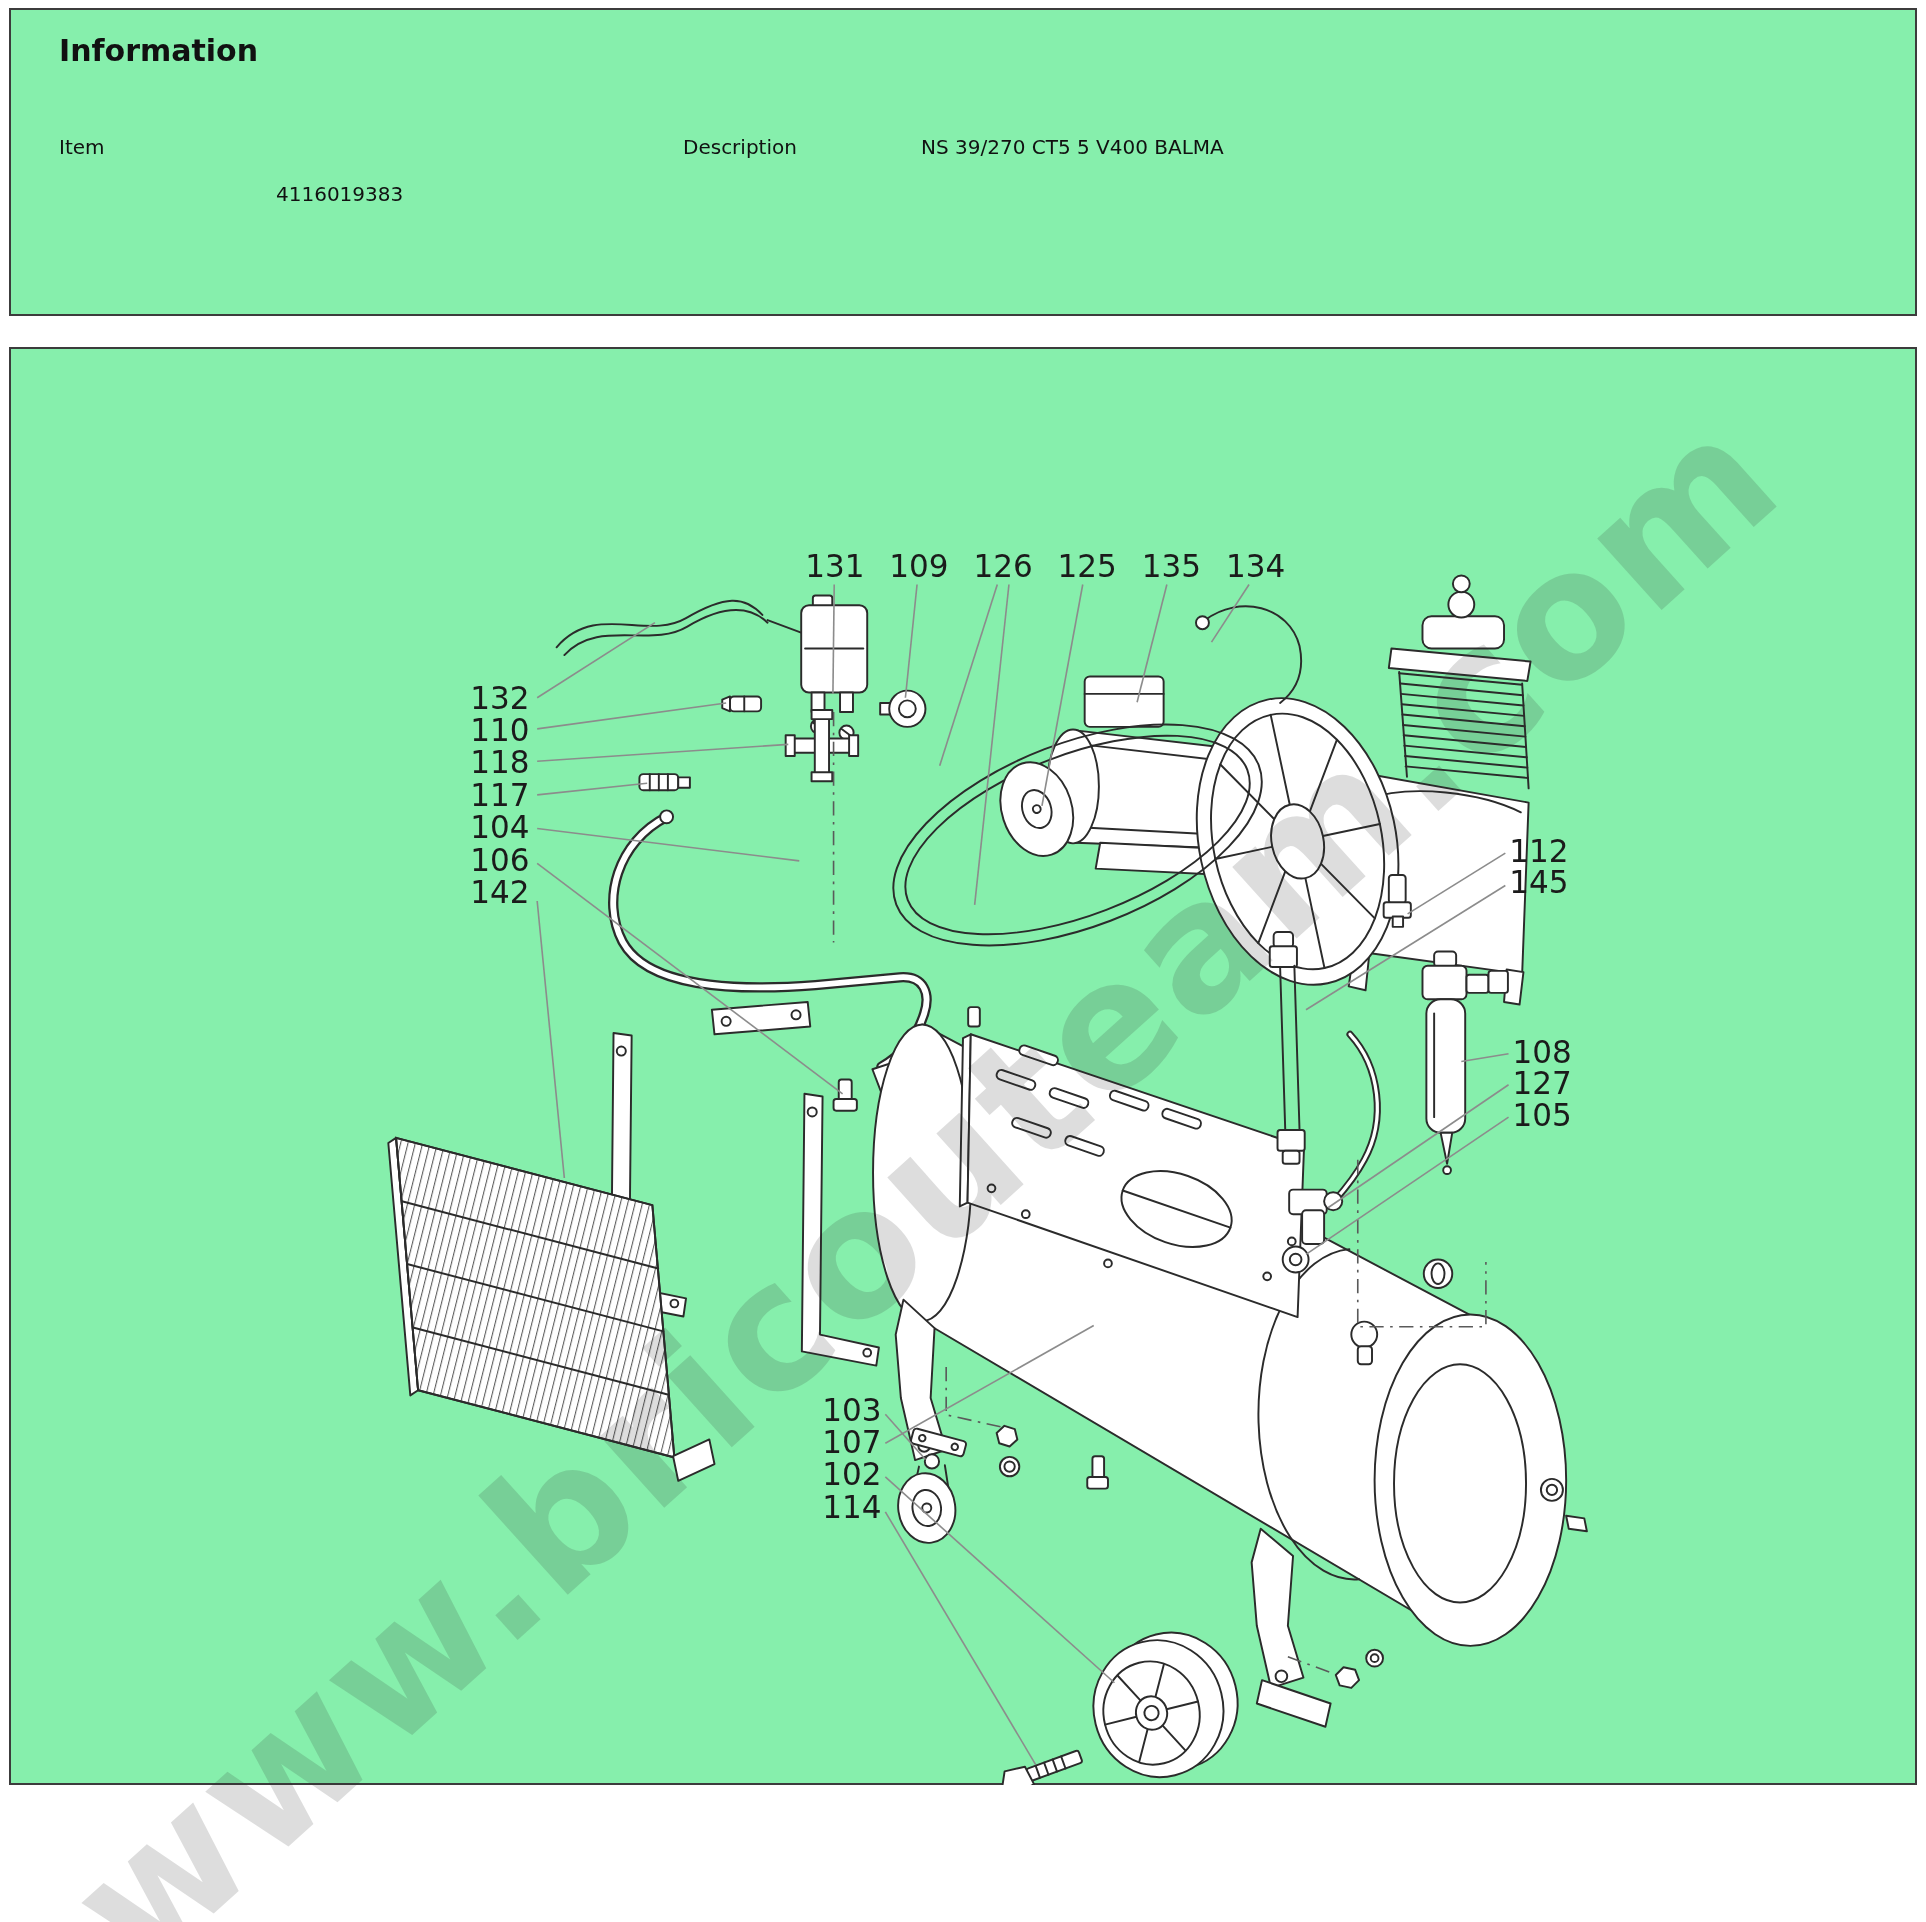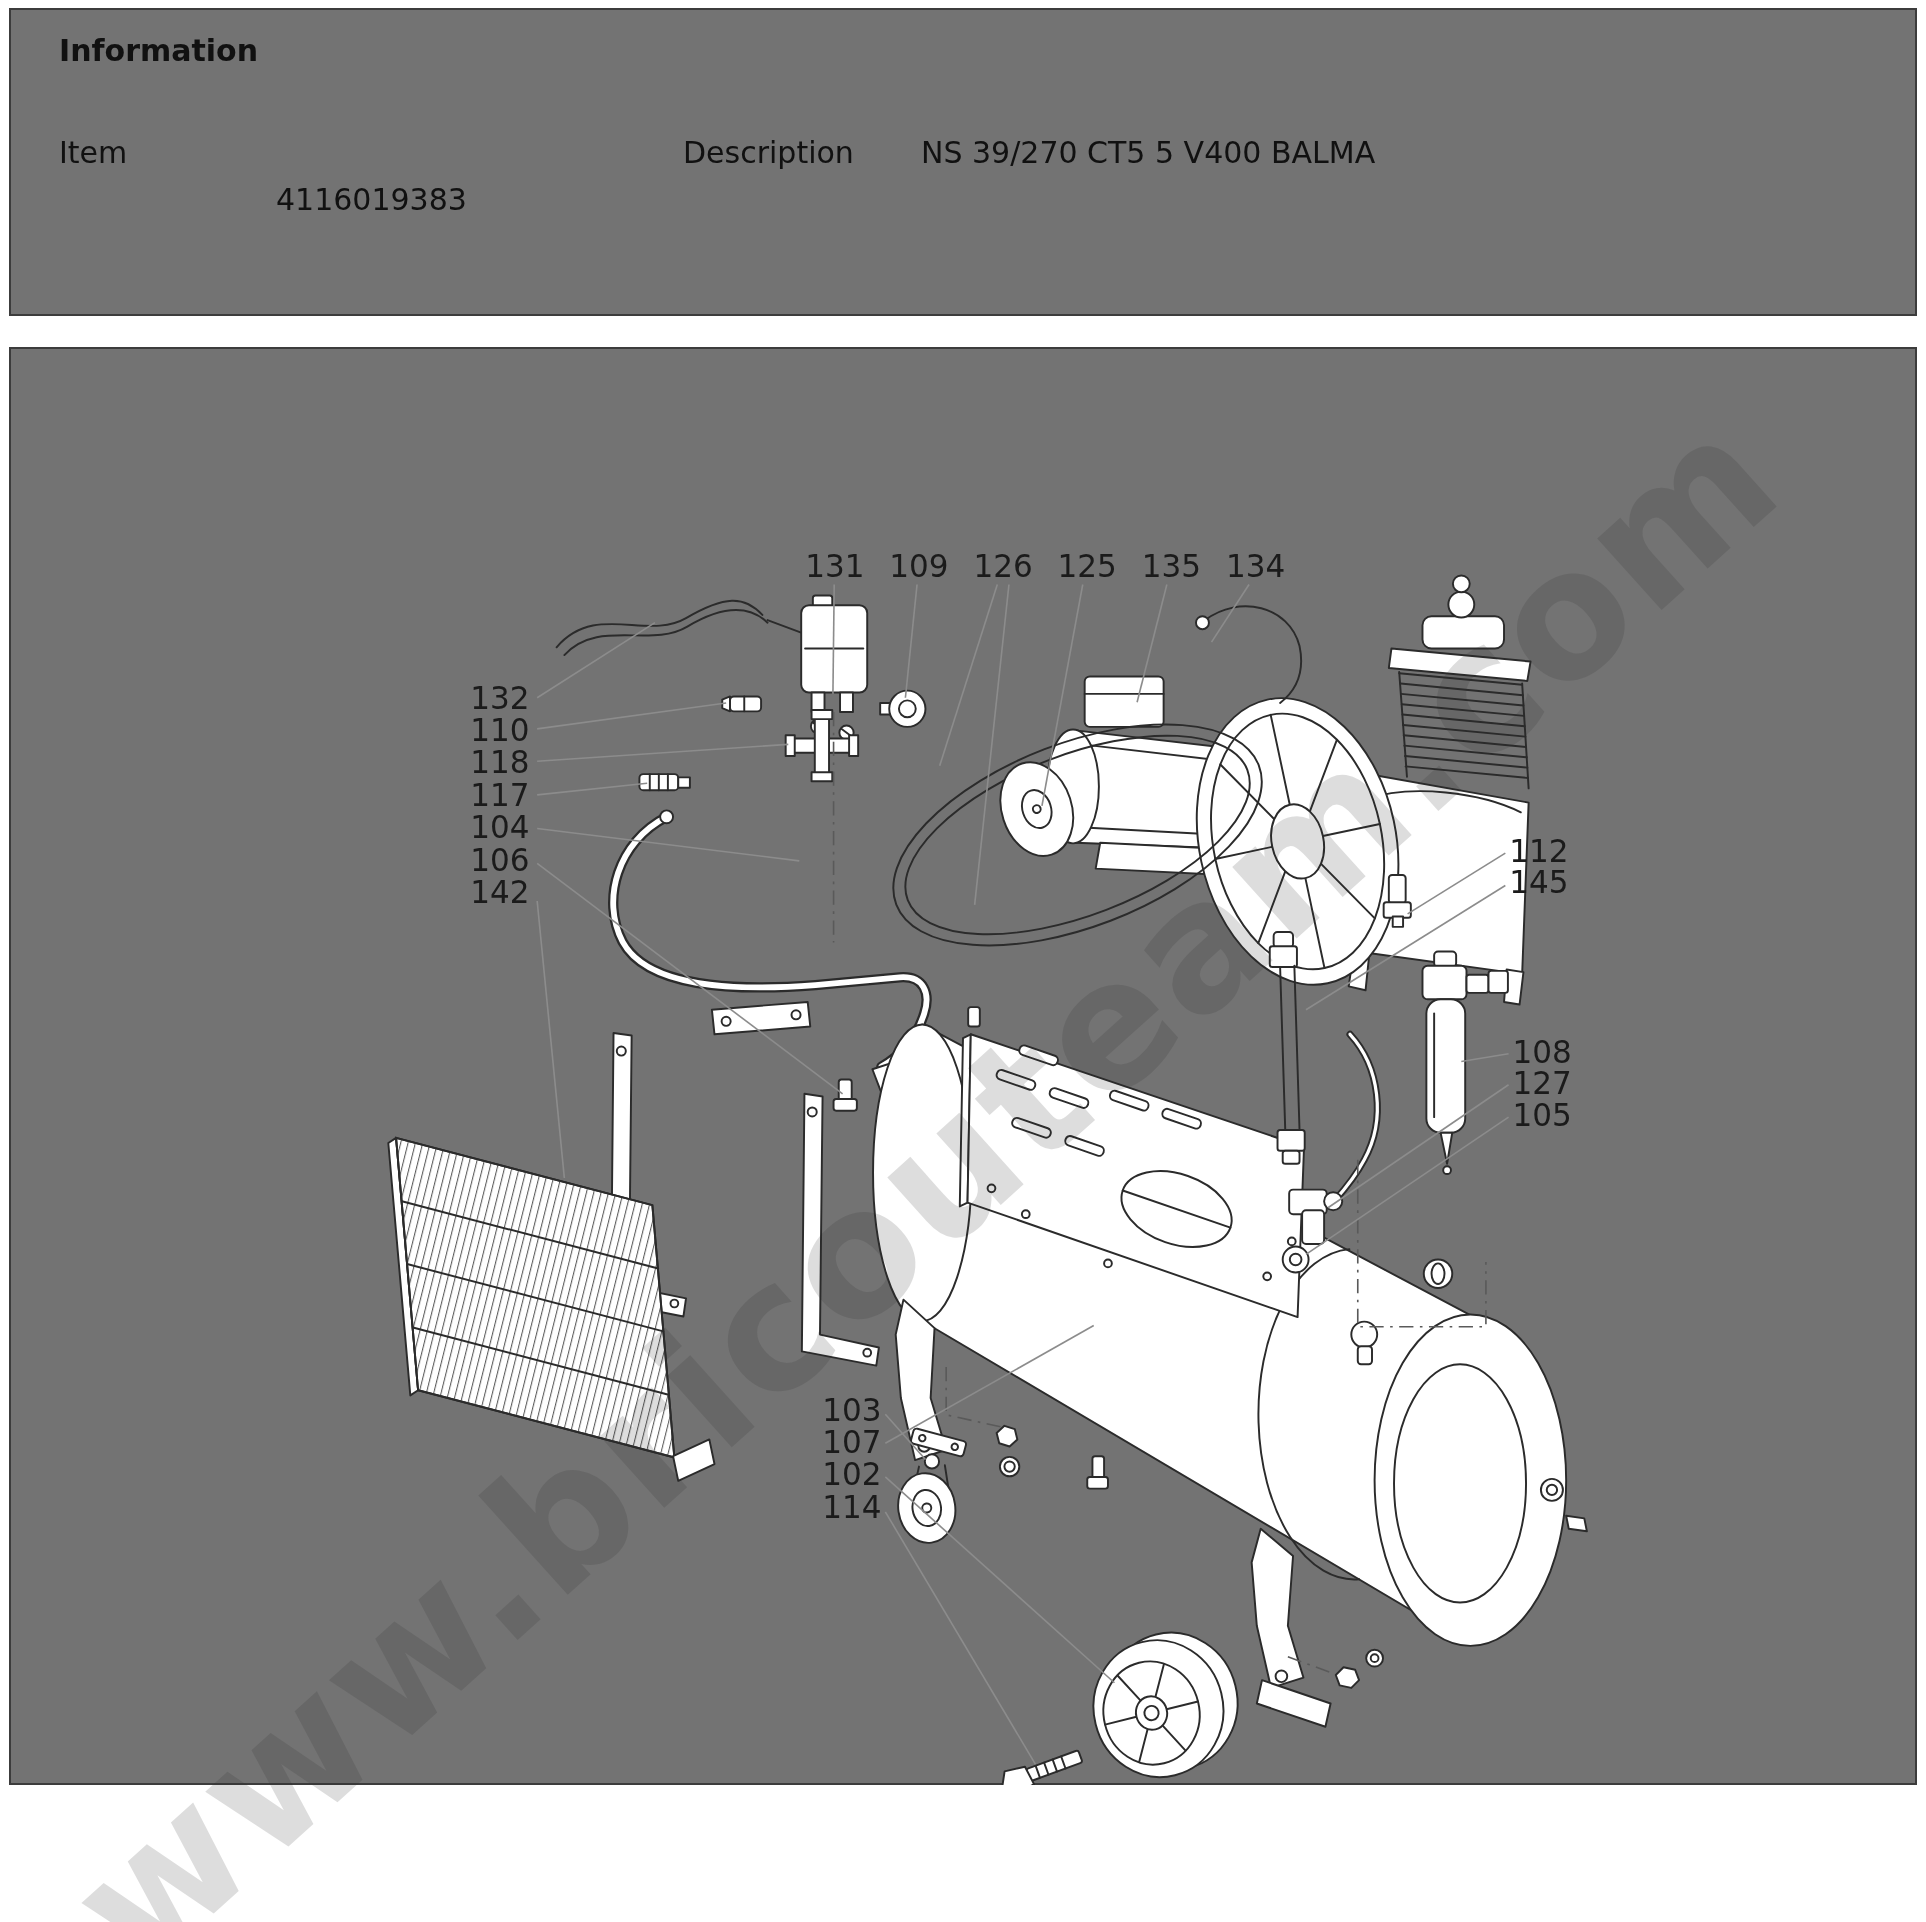--- a/index.html
+++ b/index.html
@@ -1,23 +1,23 @@
 <!DOCTYPE html>
 <html style="font-size:10.4px"><head>
 <meta charset="utf-8">
 <style>
   html,body{margin:0;padding:0;background:#ffffff;}
   body{width:1926px;height:1923px;position:relative;overflow:hidden;
        font-family:"DejaVu Sans","Liberation Sans",sans-serif;color:#111;}
-  .panel{position:absolute;left:9px;width:1908px;background:#737373;
+  .panel{position:absolute;left:9px;width:1908px;background:#86efac;
          border:2.6px solid #3c3c3c;box-sizing:border-box;}
   #info-box{top:7.8px;height:308px;}
   #diagram-box{top:347px;height:1438px;}
   .info-title{position:absolute;left:48px;top:23px;font-size:30px;font-weight:bold;}
-  .info-row{position:absolute;left:0;top:125px;width:100%;height:39px;font-size:30px;text-decoration:underline;}
+  .info-row{position:absolute;left:0;top:125px;width:100%;height:39px;font-size:20px;text-decoration:underline;}
   .info-row span{position:absolute;white-space:nowrap;}
   #item-label{left:48px;}
   #item-value{left:265px;margin-top:47px;}
   #desc-label{left:672px;}
   #desc-value{left:910px;text-align:right;}
   #diagram-svg{position:absolute;left:9px;top:347px;z-index:2;}
   #watermark{position:absolute;left:-246px;top:1069px;width:2343px;height:246px;
              line-height:246px;text-align:center;white-space:nowrap;
              font-size:176px;font-weight:bold;letter-spacing:3.9px;
              transform:rotate(-42deg);color:rgba(42,42,42,0.16);

